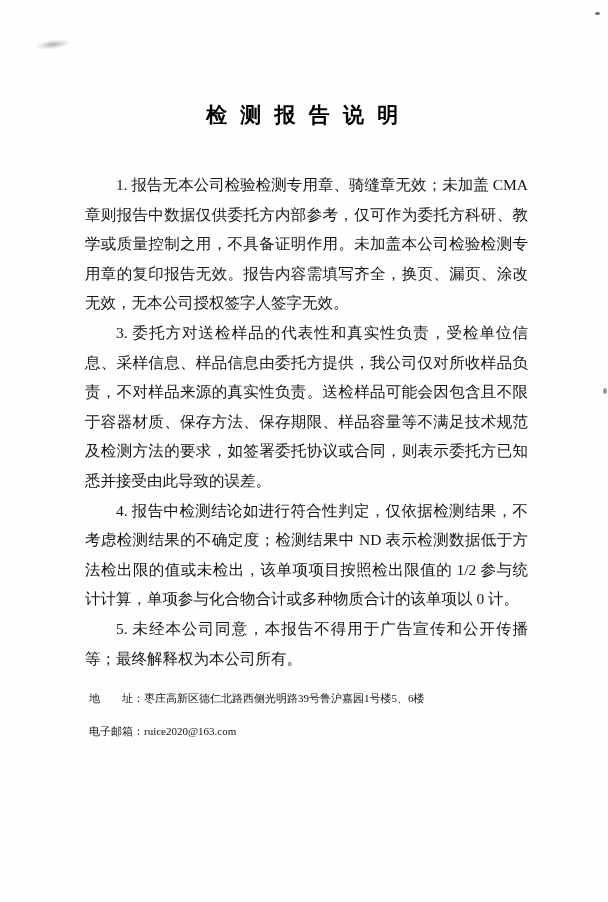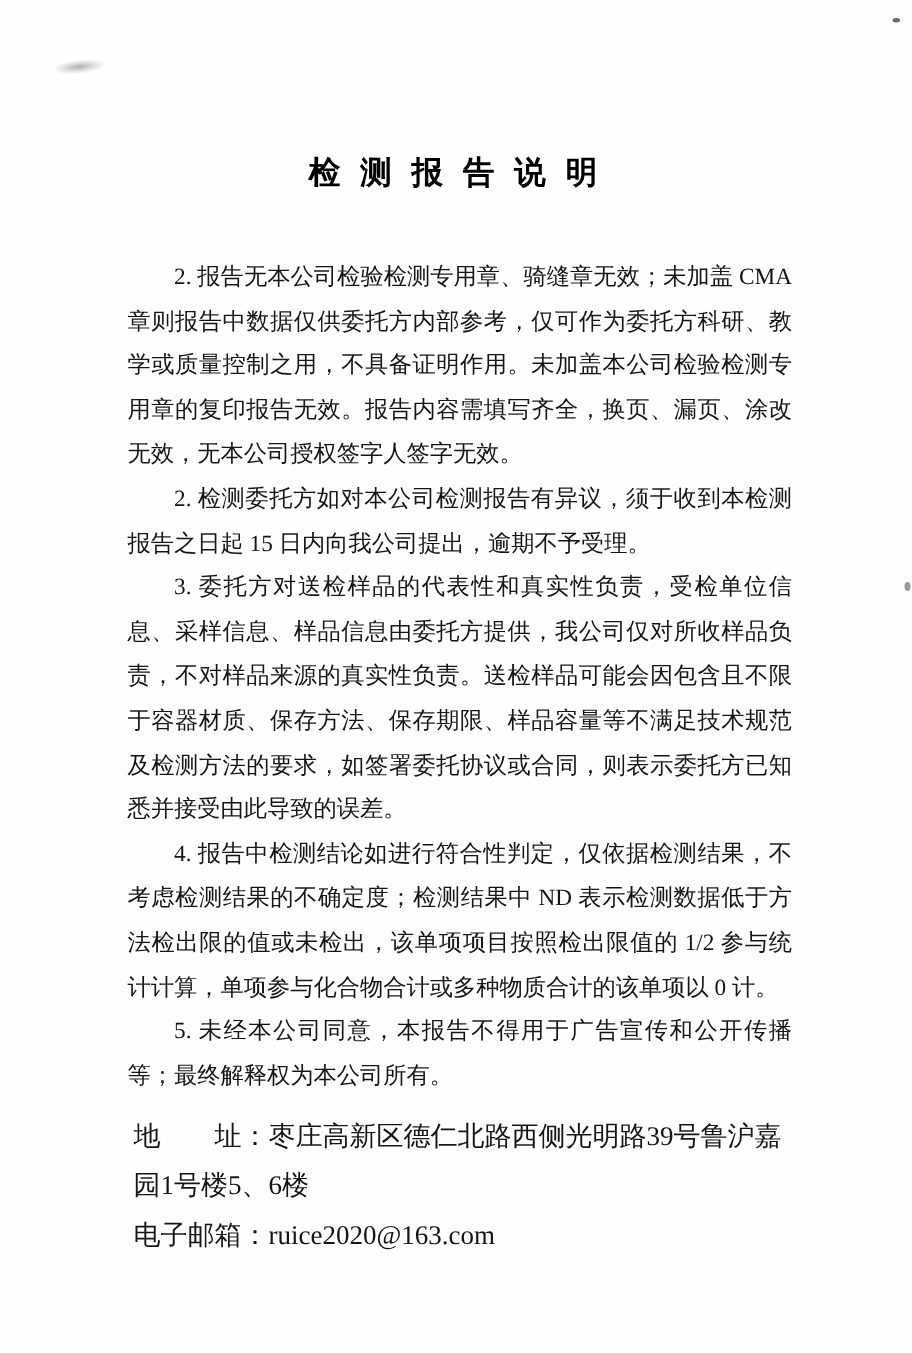--- a/index.html
+++ b/index.html
@@ -71,39 +71,38 @@
     text-align: justify;
     text-indent: 2em;
     color: #151515;
   }
   .contact {
     margin-top: 9px;
     padding-left: 4px;
   }
   .contact-line {
     margin: 0;
-    font-size: 18px;
+    font-size: 11px;
     line-height: 33px;
     color: #151515;
     white-space: pre-wrap;
   }
 </style>
 </head>
 <body>
 
 <div class="page">
   <div class="smudge"></div>
   <div class="speck-a"></div>
   <div class="speck-b"></div>
 
   <h1 class="title">检 测 报 告 说 明</h1>
 
   <div class="content">
-    <p class="para">2. 报告无本公司检验检测专用章、骑缝章无效；未加盖 CMA 章则报告中数据仅供委托方内部参考，仅可作为委托方科研、教学或质量控制之用，不具备证明作用。未加盖本公司检验检测专用章的复印报告无效。报告内容需填写齐全，换页、漏页、涂改无效，无本公司授权签字人签字无效。</p>
-    <p class="para">2. 检测委托方如对本公司检测报告有异议，须于收到本检测报告之日起 15 日内向我公司提出，逾期不予受理。</p>
+    <p class="para">1. 报告无本公司检验检测专用章、骑缝章无效；未加盖 CMA 章则报告中数据仅供委托方内部参考，仅可作为委托方科研、教学或质量控制之用，不具备证明作用。未加盖本公司检验检测专用章的复印报告无效。报告内容需填写齐全，换页、漏页、涂改无效，无本公司授权签字人签字无效。</p>
     <p class="para">3. 委托方对送检样品的代表性和真实性负责，受检单位信息、采样信息、样品信息由委托方提供，我公司仅对所收样品负责，不对样品来源的真实性负责。送检样品可能会因包含且不限于容器材质、保存方法、保存期限、样品容量等不满足技术规范及检测方法的要求，如签署委托协议或合同，则表示委托方已知悉并接受由此导致的误差。</p>
     <p class="para">4. 报告中检测结论如进行符合性判定，仅依据检测结果，不考虑检测结果的不确定度；检测结果中 ND 表示检测数据低于方法检出限的值或未检出，该单项项目按照检出限值的 1/2 参与统计计算，单项参与化合物合计或多种物质合计的该单项以 0 计。</p>
     <p class="para">5. 未经本公司同意，本报告不得用于广告宣传和公开传播等；最终解释权为本公司所有。</p>
 
     <div class="contact">
       <p class="contact-line">地　　址：枣庄高新区德仁北路西侧光明路39号鲁沪嘉园1号楼5、6楼</p>
       <p class="contact-line">电子邮箱：ruice2020@163.com</p>
     </div>
   </div>
 </div>

